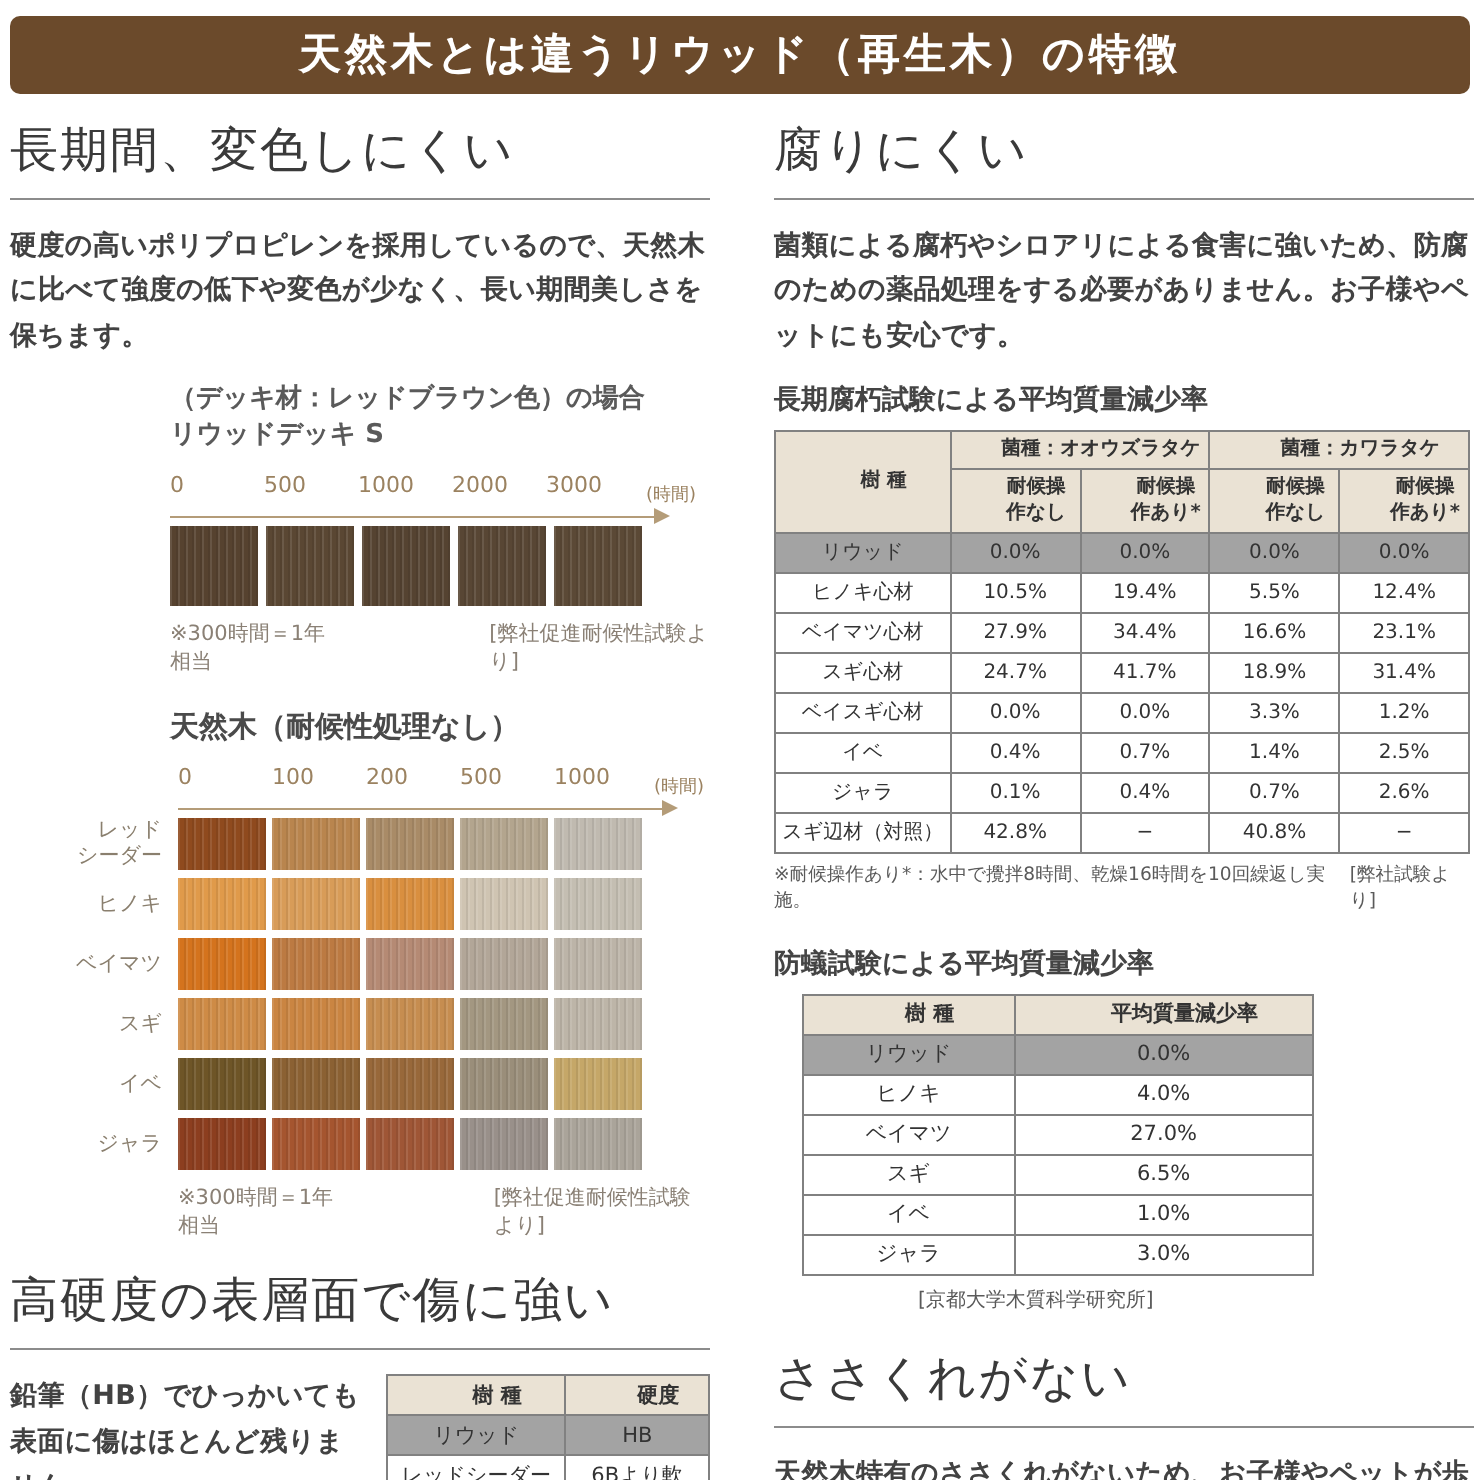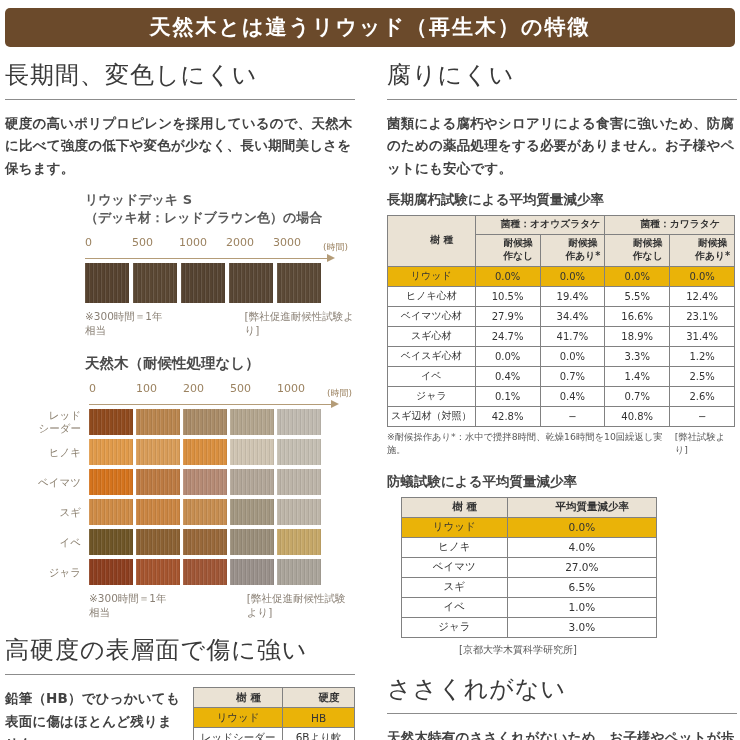--- a/index.html
+++ b/index.html
@@ -39,21 +39,21 @@
   .cells{display:flex;gap:3px;}
   .swatch2{width:44px;height:26px;flex:0 0 44px;}
   .chart2 .chart-notes{margin-left:84px;}
   
   .hard-flex{display:flex;gap:12px;margin-top:2px;}
   .hard-left{width:176px;flex:0 0 176px;}
   .photo{width:172px;height:84px;margin-top:12px;display:block;}
   table.dtab{border-collapse:collapse;font-size:10.5px;color:#333;}
   table.dtab th,table.dtab td{border:1px solid #818181;padding:2.5px 2px;text-align:center;}
   table.dtab th{background:#eae2d4;font-weight:bold;padding-left:23px;}
-  table.dtab tr.hl td{background:#eab308;}
+  table.dtab tr.hl td{background:#a3a3a3;}
   .hard-table{width:162px;}
   
   .table-title{font-size:13.5px;font-weight:bold;color:#444;margin:4px 0 6px;}
   table.decay{width:348px;font-size:10px;}
   table.decay th{font-size:9.8px;}
   .note-row{display:flex;justify-content:space-between;font-size:9.3px;color:#5a5a5a;margin:4px 0 16px;}
   table.ant{width:256px;margin-left:14px;font-size:10.5px;}
   .ant-source{font-size:10px;color:#5a5a5a;margin:5px 0 16px 72px;}
 </style>
 </head>
@@ -67,22 +67,22 @@
 
     <div class="col">
 
       <section>
         <h2 class="sec">長期間、変色しにくい</h2>
         <div class="rule"></div>
         <p class="body">硬度の高いポリプロピレンを採用しているので、天然木に比べて強度の低下や変色が少なく、長い期間美しさを保ちます。</p>
 
         <div class="chart1">
           <div class="chart-title">
+            <div>（デッキ材：レッドブラウン色）の場合</div>
             <div>リウッドデッキ S</div>
-            <div>（デッキ材：レッドブラウン色）の場合</div>
           </div>
           <div class="ticks">
 
           <span class="tick">0</span>
               <span class="tick">500</span>
               <span class="tick">1000</span>
               <span class="tick">2000</span>
               <span class="tick">3000</span>
             </div>
           <span class="unit" style="position:relative;left:238px;top:-14px;display:inline-block;">(時間)</span>

